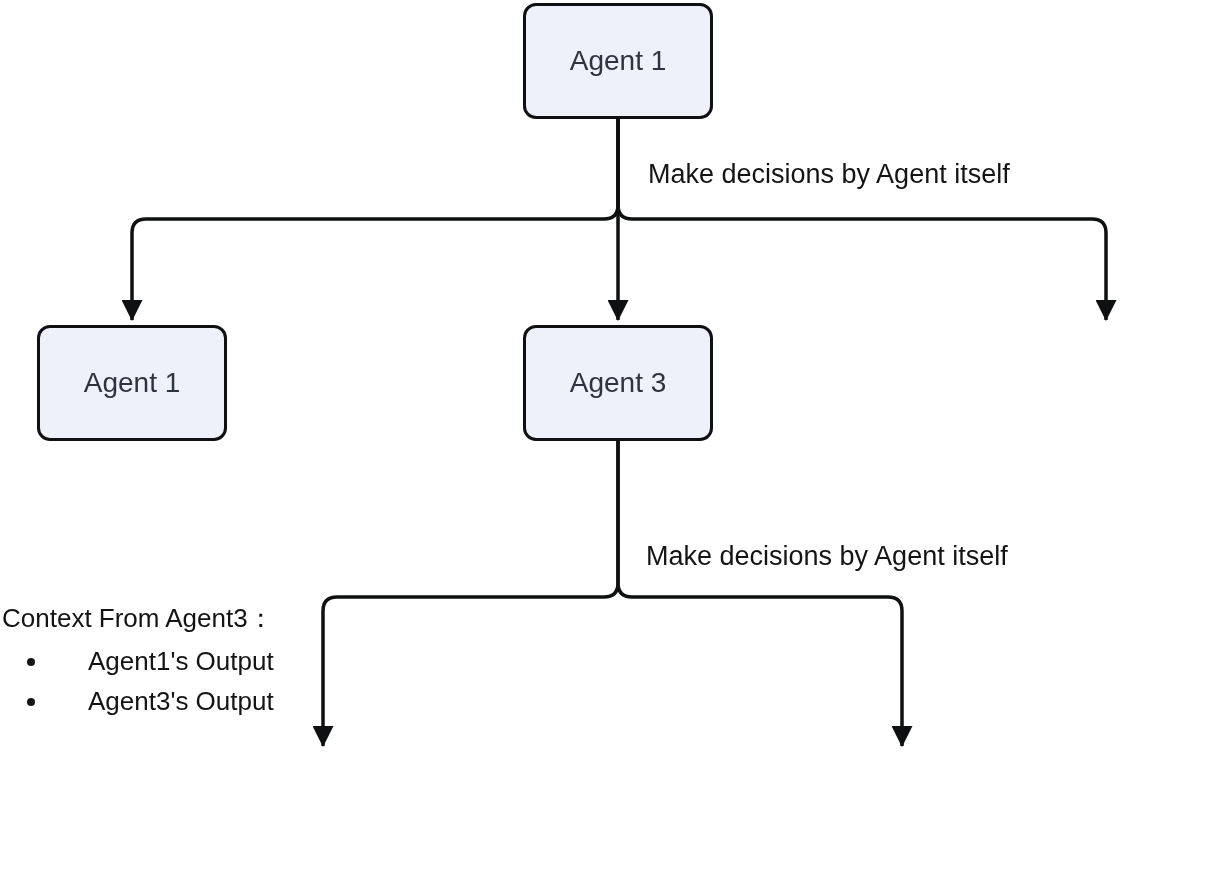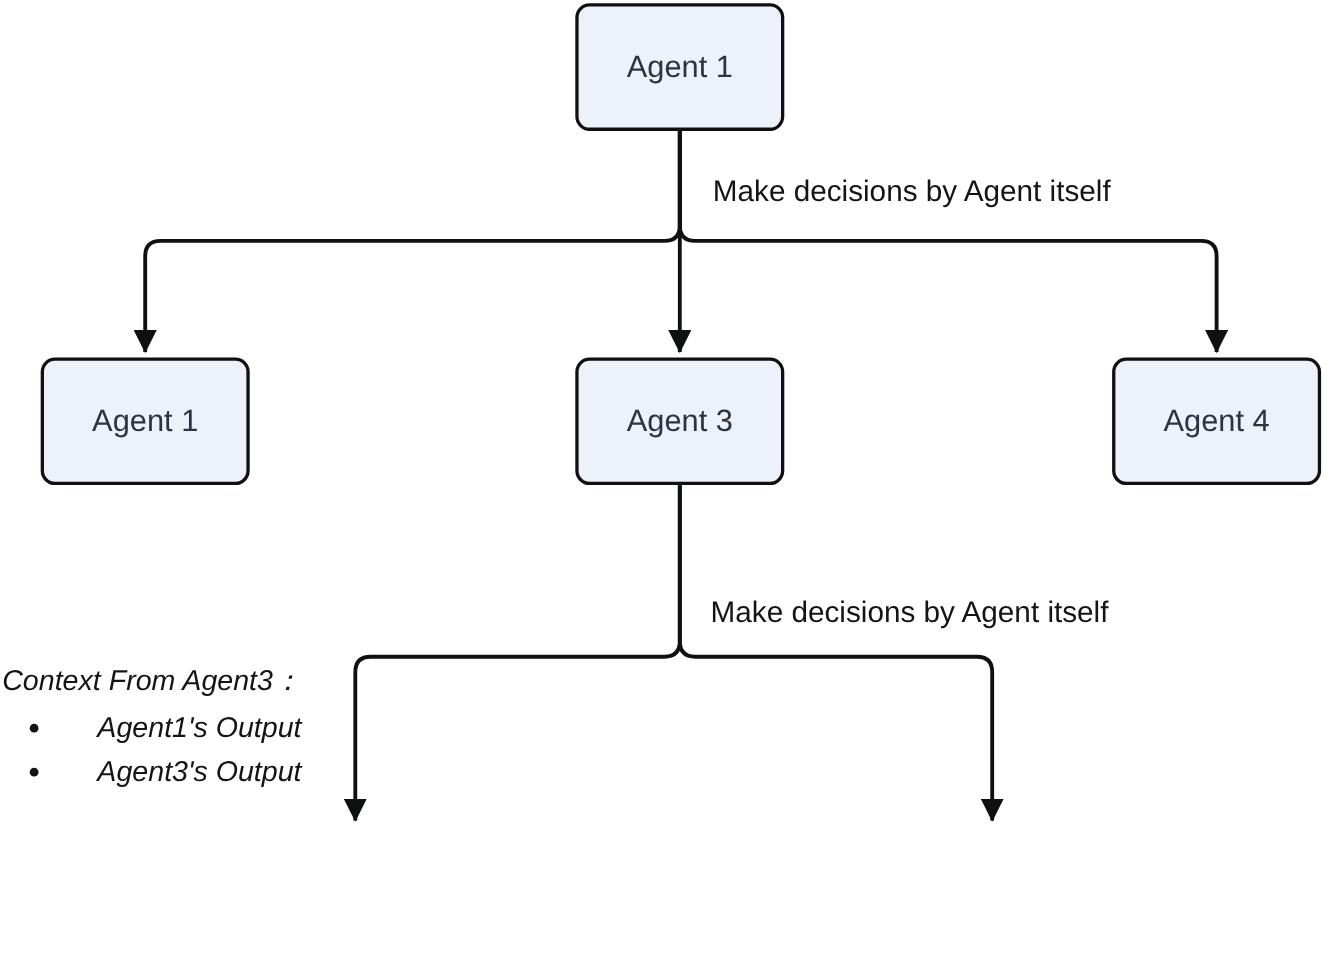--- a/index.html
+++ b/index.html
@@ -58,21 +58,20 @@
     color:var(--label-text);
     white-space:nowrap;
     line-height:38px;
   }
   .context-note{
     position:absolute;
     left:2px;
     top:601px;
     color:var(--label-text);
     font-size:26px;
-    font-style:italic;
   }
   .context-title{
     line-height:34px;
     white-space:nowrap;
   }
   .context-list{
     list-style:disc;
     margin-top:6px;
     padding-left:48px;
   }
@@ -102,23 +101,20 @@
 
   <div class="node" style="left:523px;top:3px;text-align:center;">
     <span class="node-label">Agent 1</span>
   </div>
   <div class="node" style="left:37px;top:325px;">
     <span class="node-label">Agent 1</span>
   </div>
   <div class="node" style="left:523px;top:325px;">
     <span class="node-label">Agent 3</span>
   </div>
-  <div class="node" style="left:1011px;top:325px;">
-    <span class="node-label">Agent 4</span>
-  </div>
 
   <div class="edge-label" style="left:648px;top:155px;">Make decisions by Agent itself</div>
   <div class="edge-label" style="left:646px;top:537px;">Make decisions by Agent itself</div>
 
   <div class="context-note">
     <div class="context-title">Context From Agent3：</div>
     <ul class="context-list">
       <li>Agent1's Output</li>
       <li>Agent3's Output</li>
     </ul>

